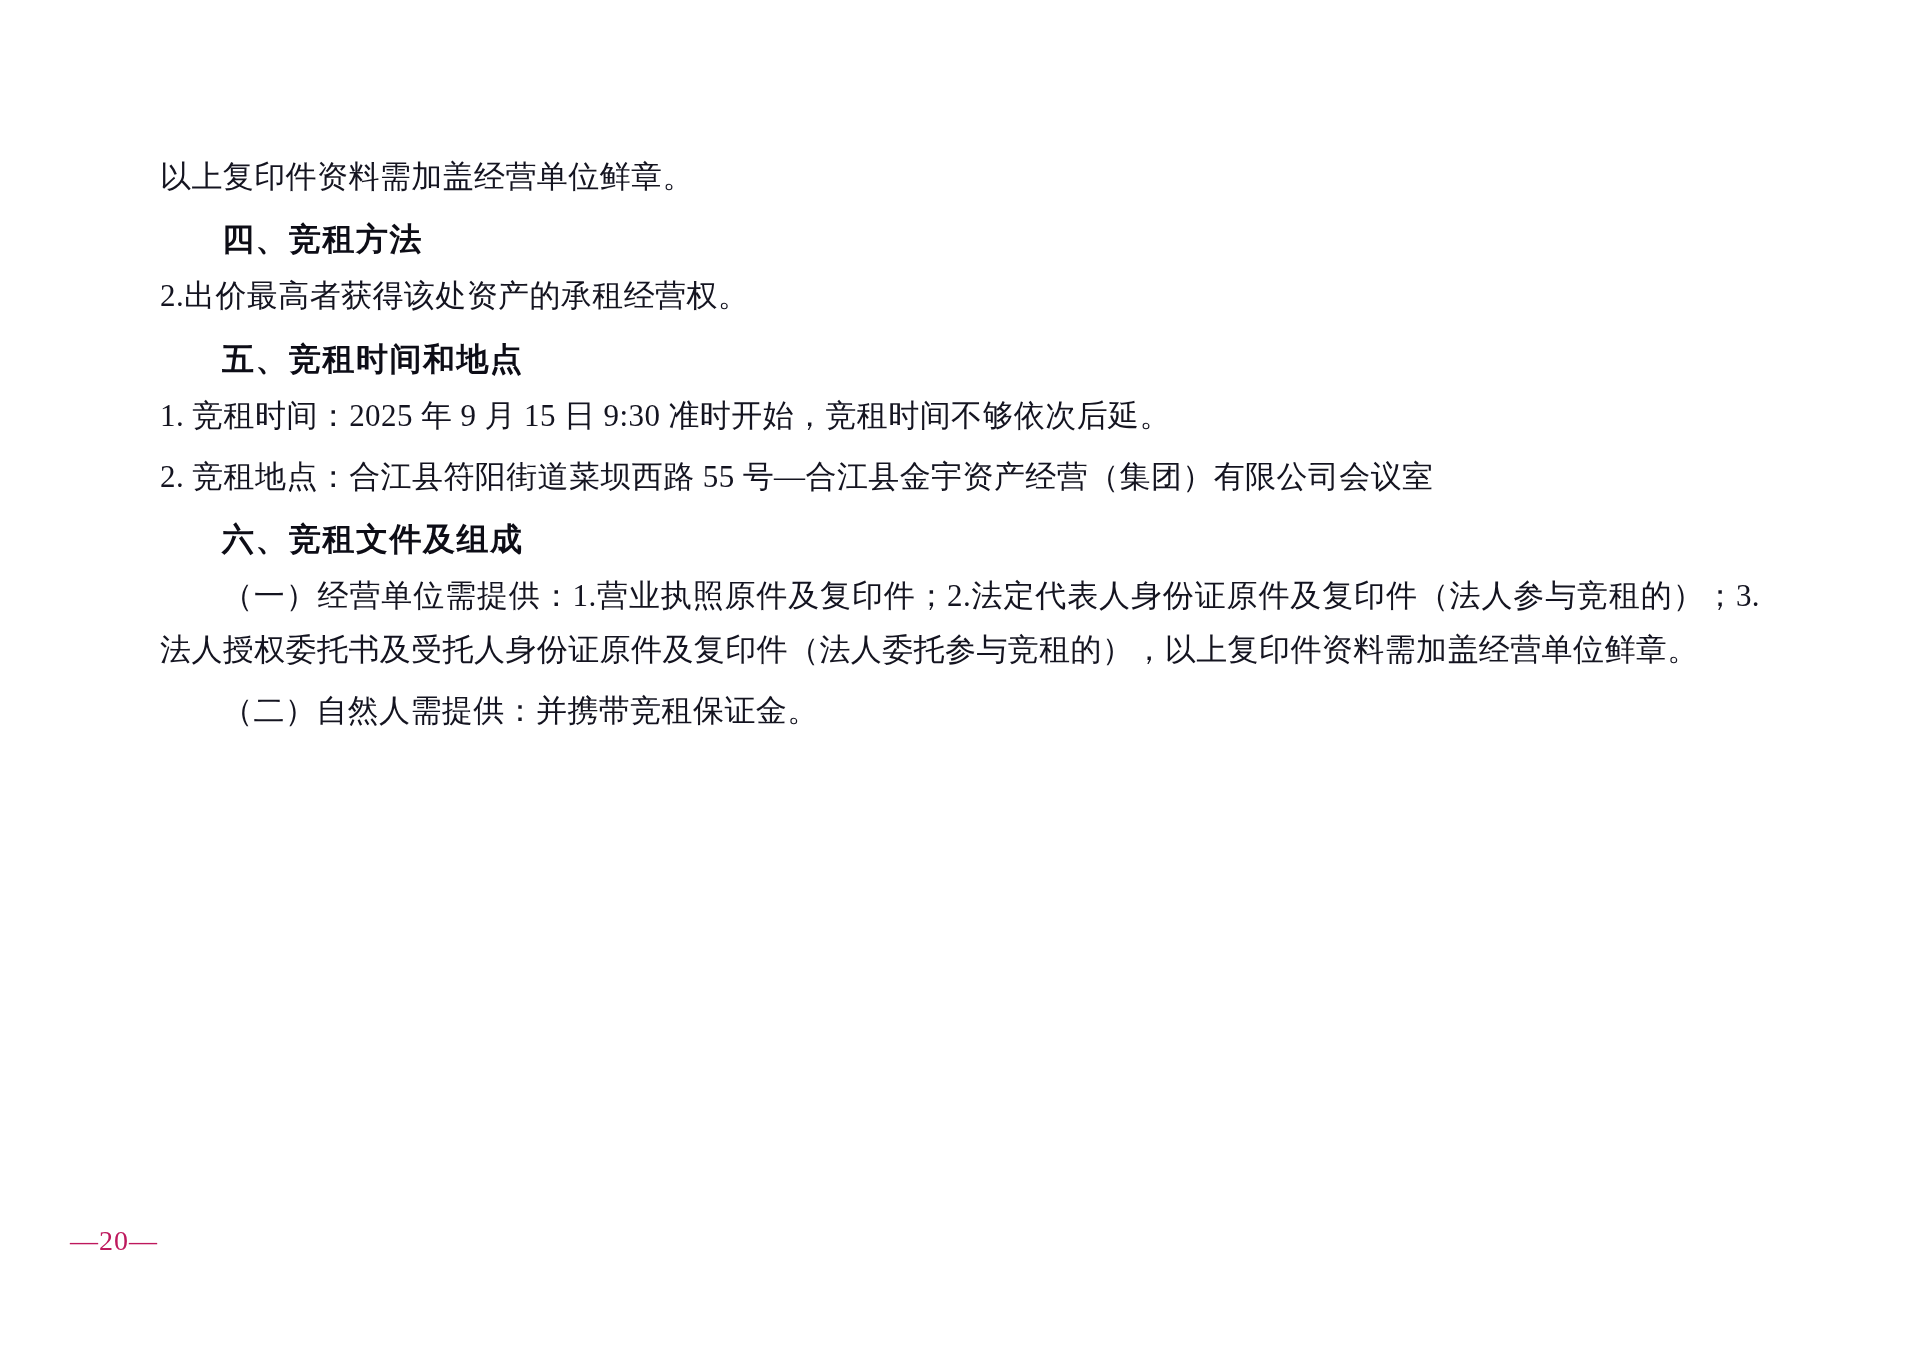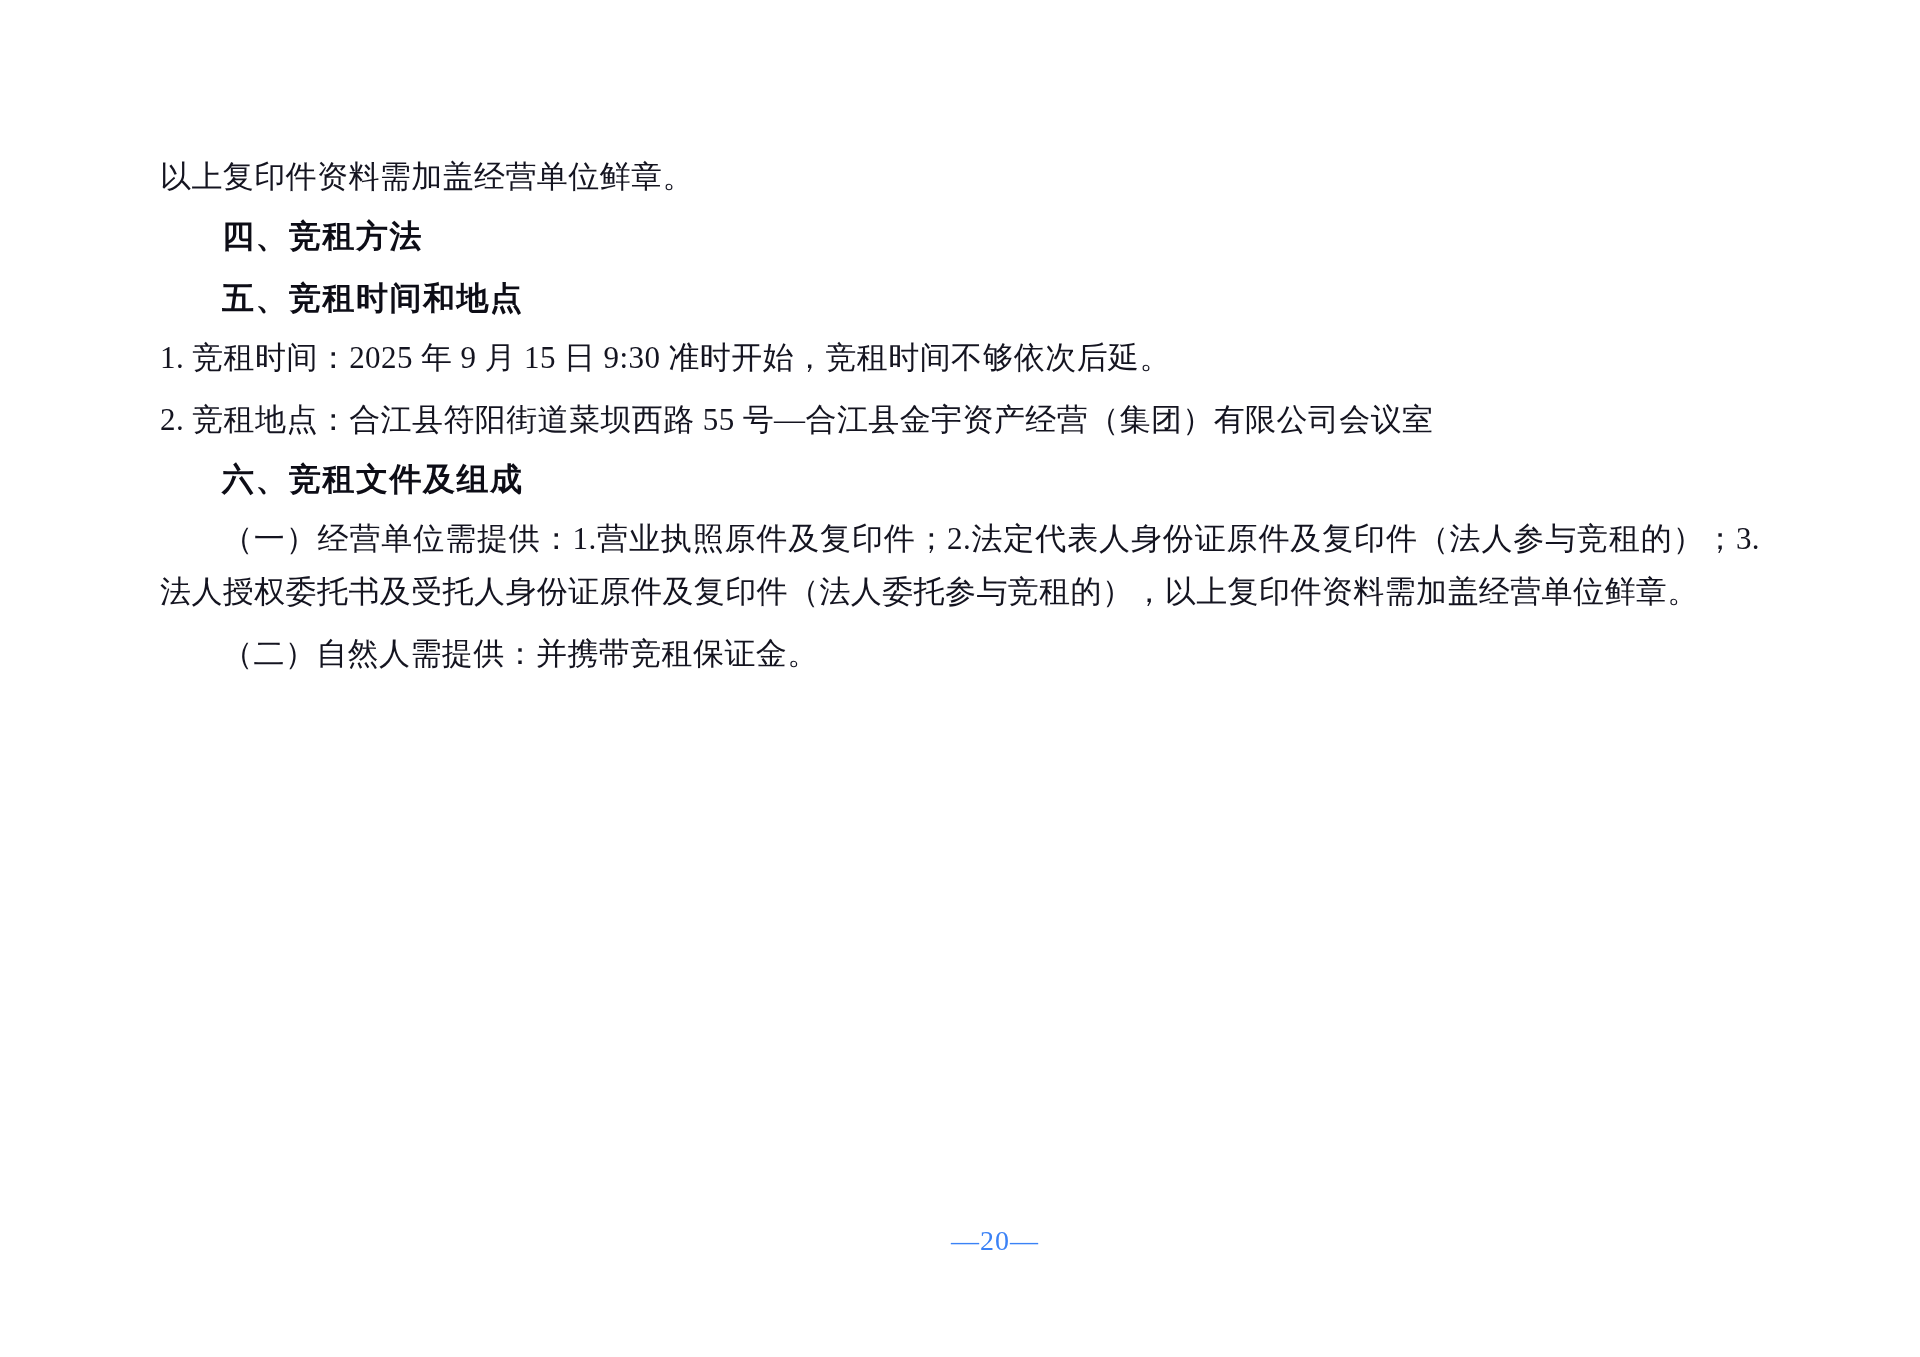--- a/index.html
+++ b/index.html
@@ -41,51 +41,51 @@
     text-indent: 62px;
   }
   .heading {
     font-size: 32px;
     font-weight: bold;
     line-height: 1.75;
     color: #0d0d16;
     margin: 6px 0 2px 0;
     text-indent: 62px;
     letter-spacing: 1.5px;
-    font-family: Liberation Mono, monospace;
+    font-family: Liberation Serif, serif;
   }
   .justify-full {
     text-align: justify;
     text-justify: inter-ideograph;
   }
   .pagenum {
     position: absolute;
     left: 0;
     right: 0;
     top: 1225px;
-    text-align: center;
     font-size: 28px;
-    color: #3b82f6;
+    color: #be185d;
     letter-spacing: 1px;
     font-family: "Liberation Serif", "DejaVu Serif", serif;
     padding-left: 70px;
   }
 </style>
 </head>
 <body>
 
 <div class="page">
   <div class="content">
 
     <p class="para">以上复印件资料需加盖经营单位鲜章。</p>
 
 
     <h2 class="heading">四、竞租方法</h2>
 
 
+    <p class="para">2.出价最高者获得该处资产的承租经营权。</p>
 
     <h2 class="heading">五、竞租时间和地点</h2>
 
     <p class="para">1. 竞租时间：2025 年 9 月 15 日 9:30 准时开始，竞租时间不够依次后延。</p>
 
     <p class="para">2. 竞租地点：合江县符阳街道菜坝西路 55 号—合江县金宇资产经营（集团）有限公司会议室</p>
 
     <h2 class="heading">六、竞租文件及组成</h2>
 
     <p class="para indent justify-full">（一）经营单位需提供：1.营业执照原件及复印件；2.法定代表人身份证原件及复印件（法人参与竞租的）；3.法人授权委托书及受托人身份证原件及复印件（法人委托参与竞租的），以上复印件资料需加盖经营单位鲜章。</p>

